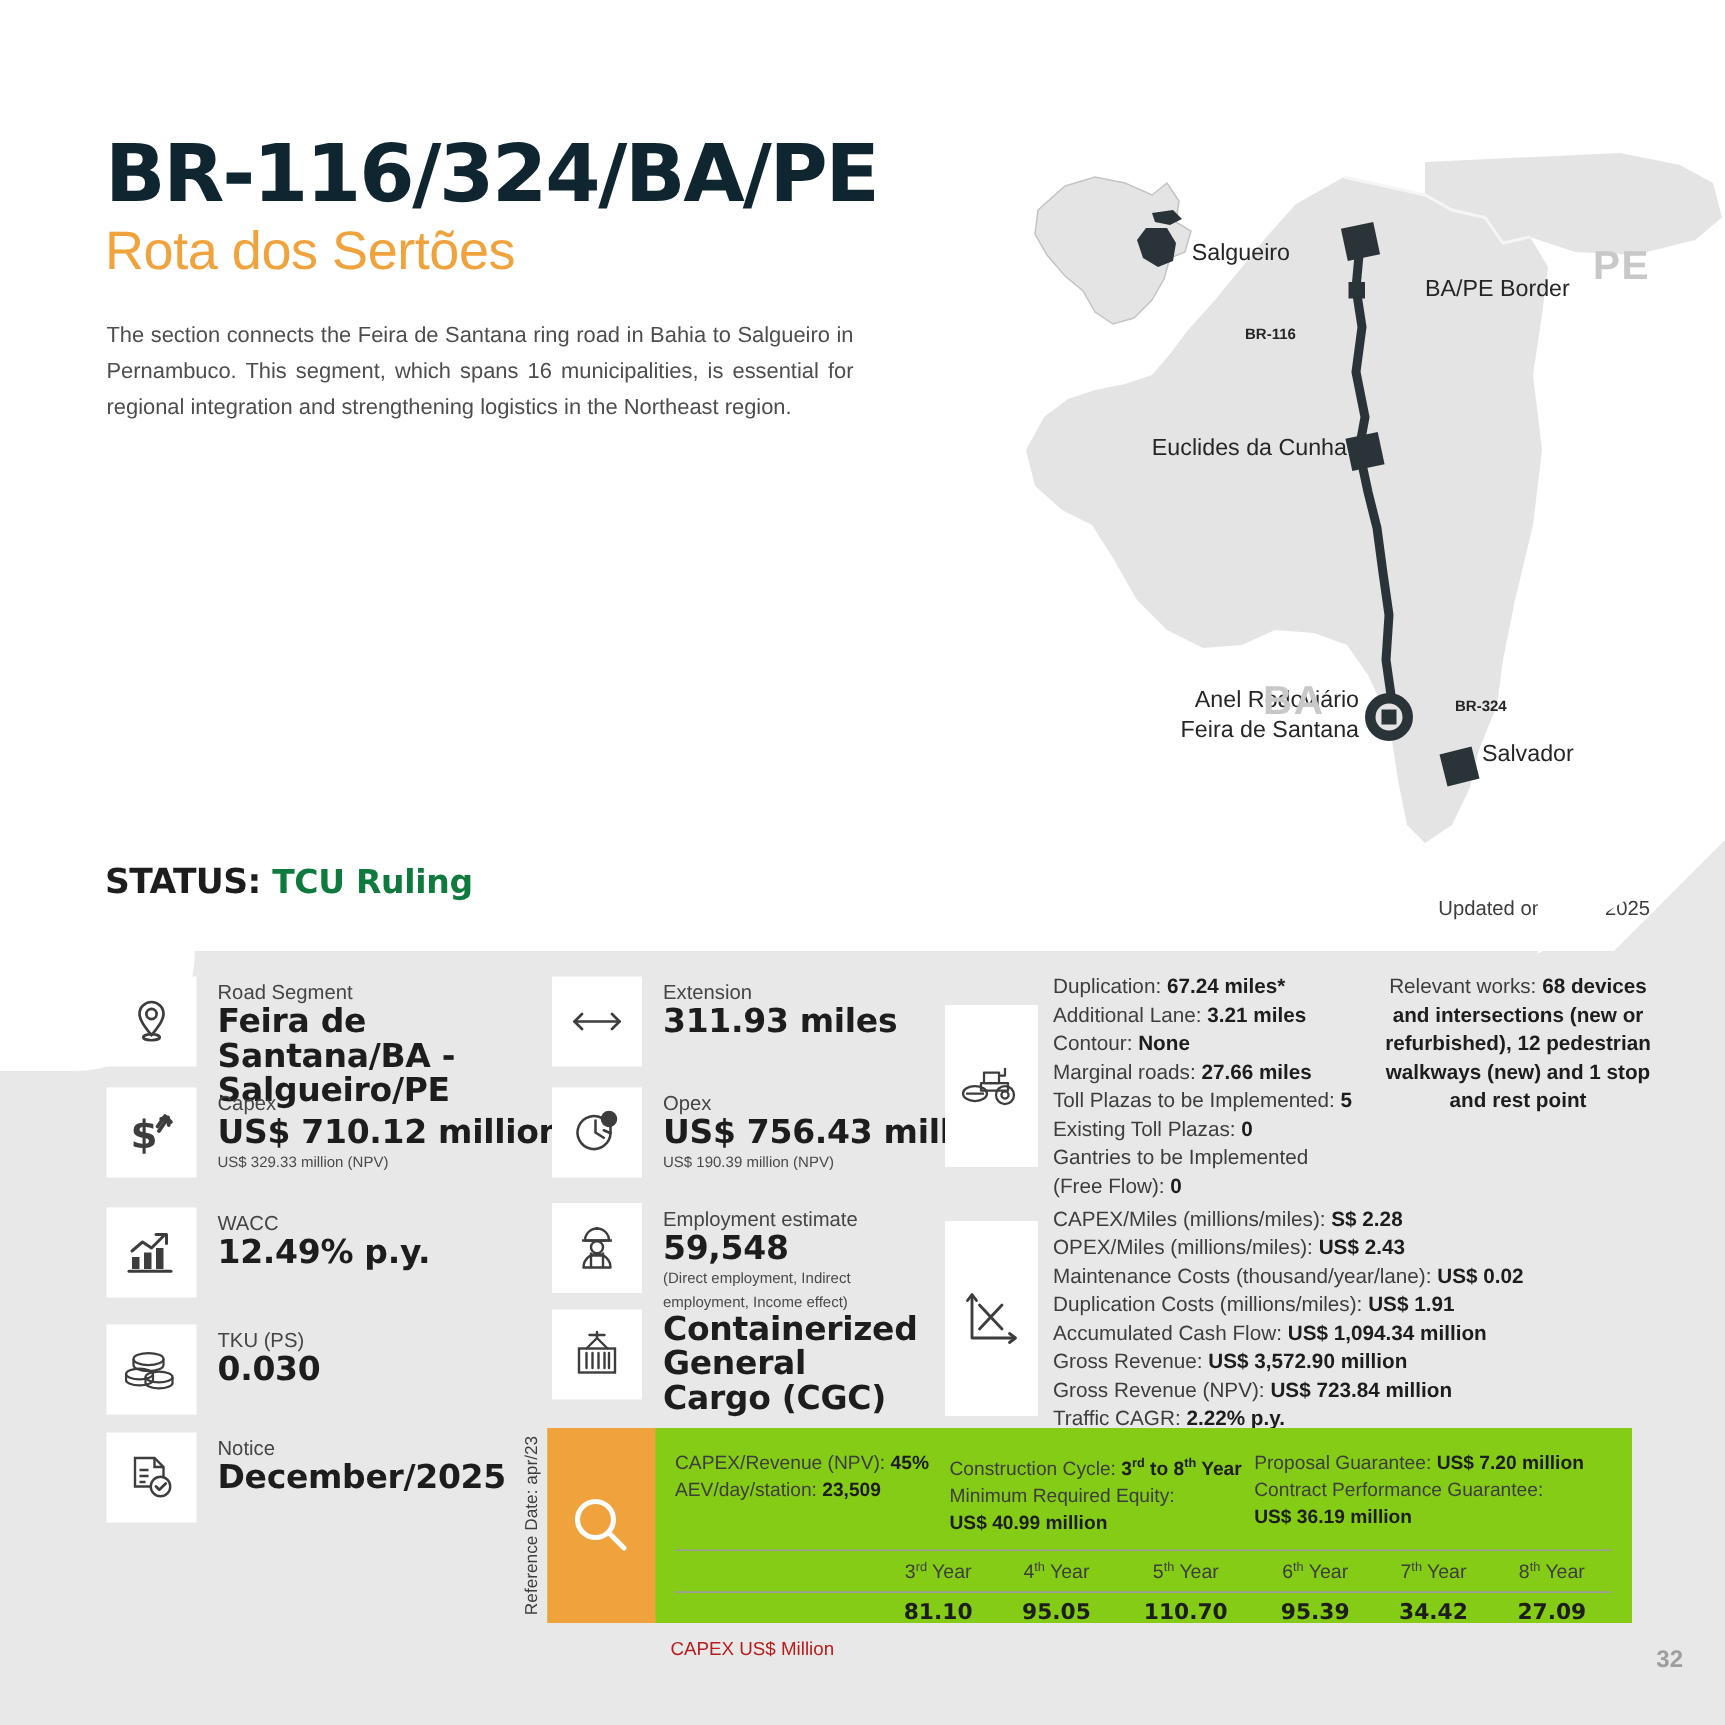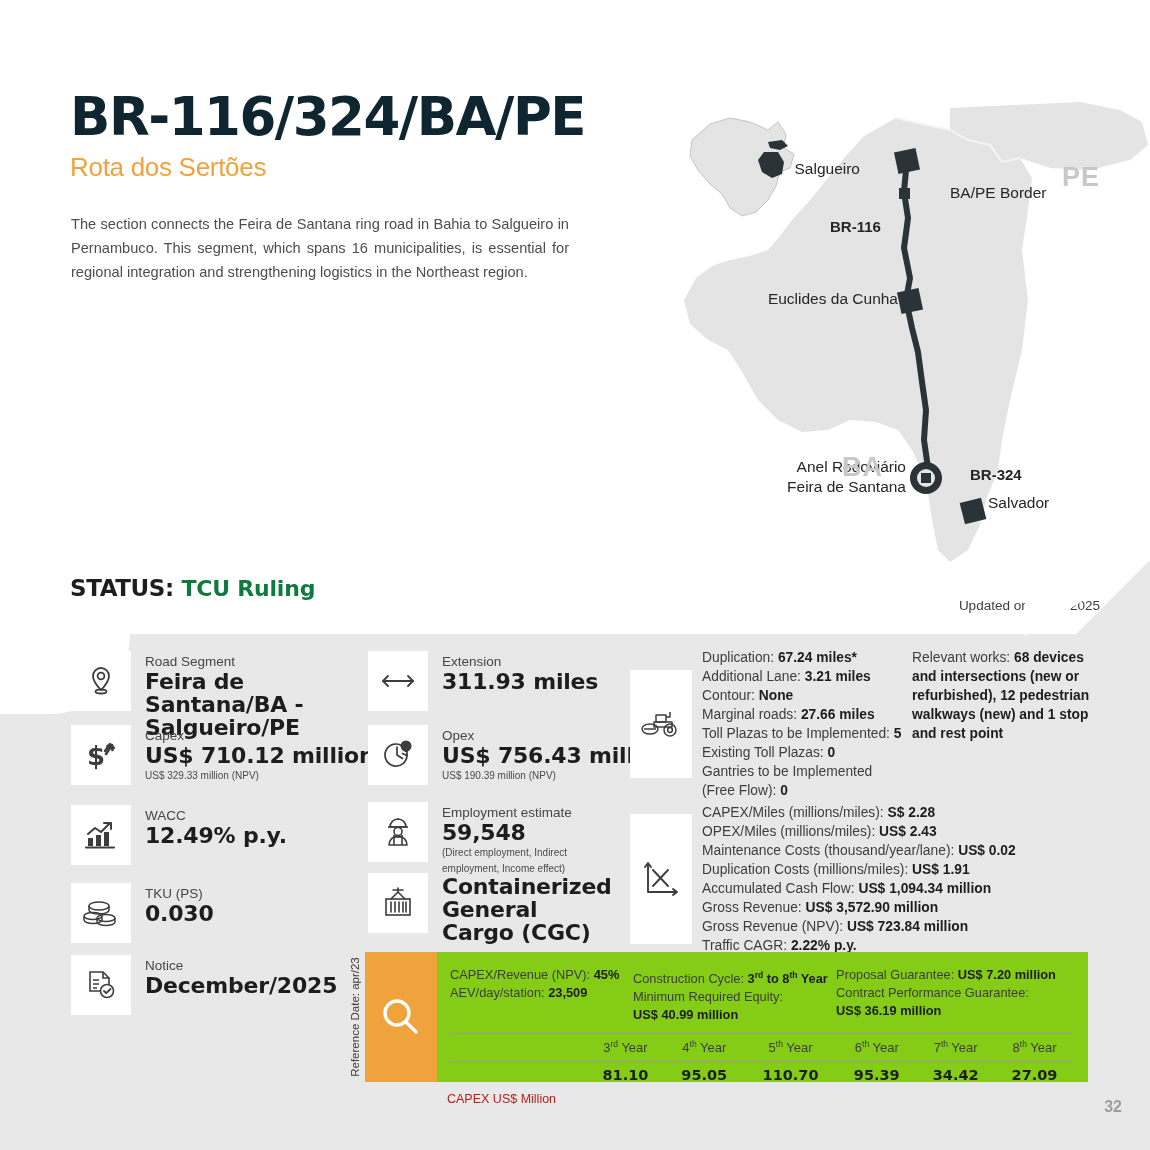--- a/index.html
+++ b/index.html
@@ -21,36 +21,36 @@
   }
   .org-header .sep{color:#f0a23c;font-weight:bold;padding:0 2px;}
 
   .title-block{position:absolute;left:70px;top:88px;width:600px;}
   .main-title{
     font-size:53px;line-height:57px;font-weight:bold;
     color:#0f2630;letter-spacing:-1.5px;margin:0;
     font-family:"DejaVu Sans",sans-serif;
   }
   .sub-title{
-    font-size:26px;line-height:40px;color:#f0a23c;margin:2px 0 0 0;
+    font-size:36px;line-height:40px;color:#f0a23c;margin:2px 0 0 0;
     font-weight:normal;letter-spacing:-.3px;
   }
   .desc{
     position:absolute;left:71px;top:212px;width:498px;
     font-size:14.6px;line-height:24px;color:#4d4d4d;
     text-align:justify;
   }
 
   
   .map-wrap{position:absolute;left:650px;top:100px;width:500px;height:470px;}
   .map-wrap svg{display:block;}
   .map-label{
     position:absolute;font-size:15.5px;color:#262626;white-space:nowrap;
   }
-  .map-label.bold{font-weight:bold;font-size:15px;}
+  .map-label.bold{font-weight:bold;font-size:10px;}
   .map-state{
     position:absolute;font-size:27px;font-weight:bold;color:#c8c8c8;
     letter-spacing:1px;
   }
 
   
   .status-line{
     position:absolute;left:70px;top:575px;
     font-size:23px;font-weight:bold;color:#1d1d1d;
     font-family:"DejaVu Sans",sans-serif;letter-spacing:-.4px;
@@ -390,21 +390,21 @@
       <div class="lrow"><span>Duplication:</span> <b>67.24 miles*</b></div>
       <div class="lrow"><span>Additional Lane:</span> <b>3.21 miles</b></div>
       <div class="lrow"><span>Contour:</span> <b>None</b></div>
       <div class="lrow"><span>Marginal roads:</span> <b>27.66 miles</b></div>
       <div class="lrow"><span>Toll Plazas to be Implemented:</span> <b>5</b></div>
       <div class="lrow"><span>Existing Toll Plazas:</span> <b>0</b></div>
       <div class="lrow" style="max-width:195px;"><span>Gantries to be Implemented (Free Flow):</span> <b>0</b></div>
     </div>
   </div>
 
-  <div class="para-block" style="left:912px;top:648px;">
+  <div class="para-block" style="left:912px;top:648px;text-align:center;">
     <span>Relevant works:</span>
     <b>68 devices and intersections (new or refurbished), 12 pedestrian walkways (new) and 1 stop and rest point</b>
   </div>
 
   <div class="list-block" style="left:630px;top:803px;">
     <div class="icon-box" style="height:130px;width:62px;flex:0 0 62px;">
       <svg width="38" height="38" viewBox="0 0 38 38" stroke="#3d3d3d" fill="none" stroke-width="1.9" stroke-linecap="round" stroke-linejoin="round">
         <path d="M6 4 v28 h28"></path>
         <path d="M3 7 L6 3 L9 7"></path>
         <path d="M31 29 L35 32 L31 35"></path>

